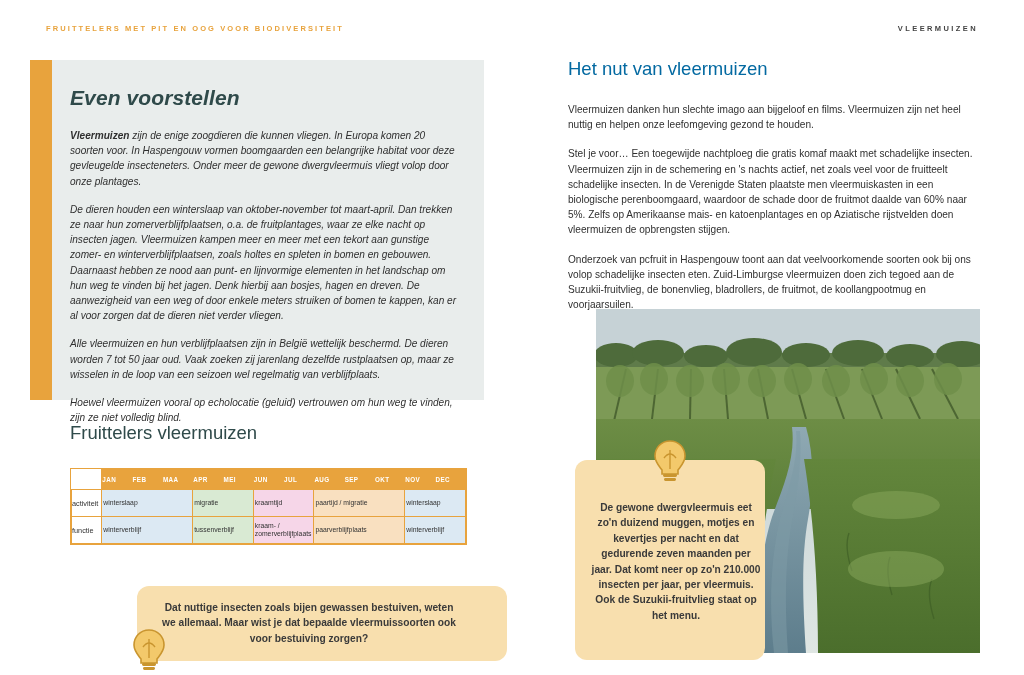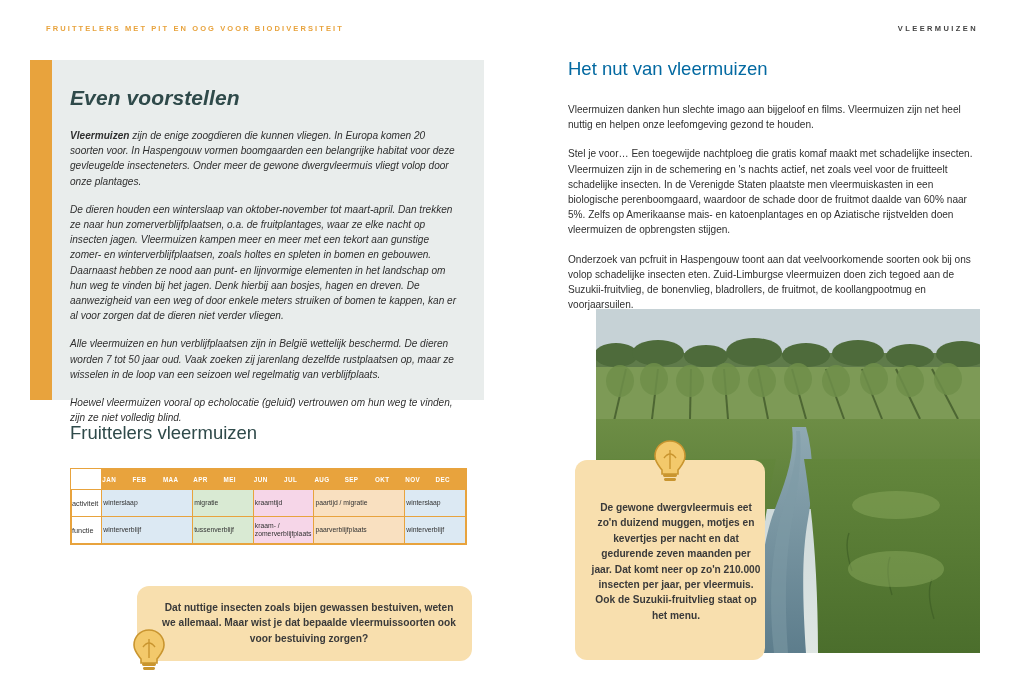--- a/index.html
+++ b/index.html
@@ -203,21 +203,21 @@
   .callout-text {
     color: #3a3a3a;
     font-weight: bold;
     font-size: 10.2px;
     line-height: 15.4px;
   }
 
   #callout-bees {
     left: 137px;
     top: 586px;
-    width: 335px;
+    width: 370px;
     height: 75px;
   }
   #callout-bees .callout-text {
     position: absolute;
     left: 22px;
     top: 14px;
     width: 300px;
     text-align: center;
   }
   #callout-bees .bulb {

